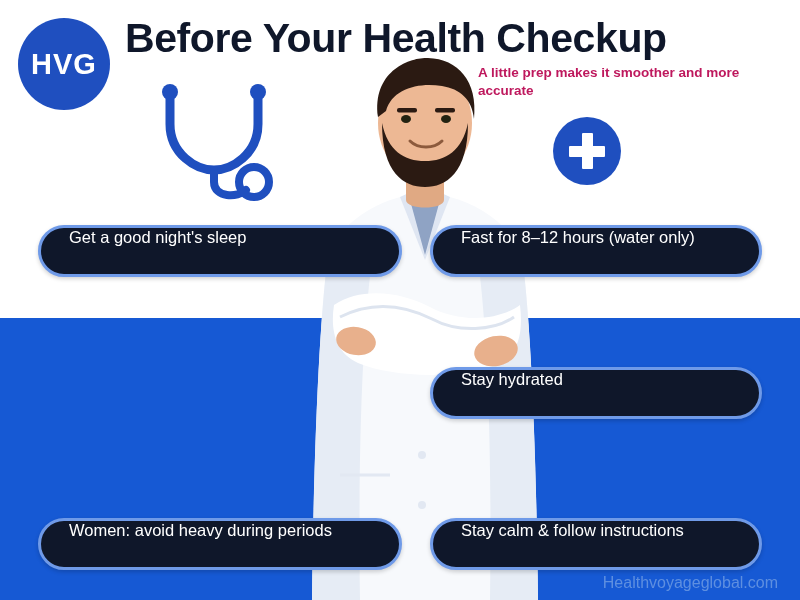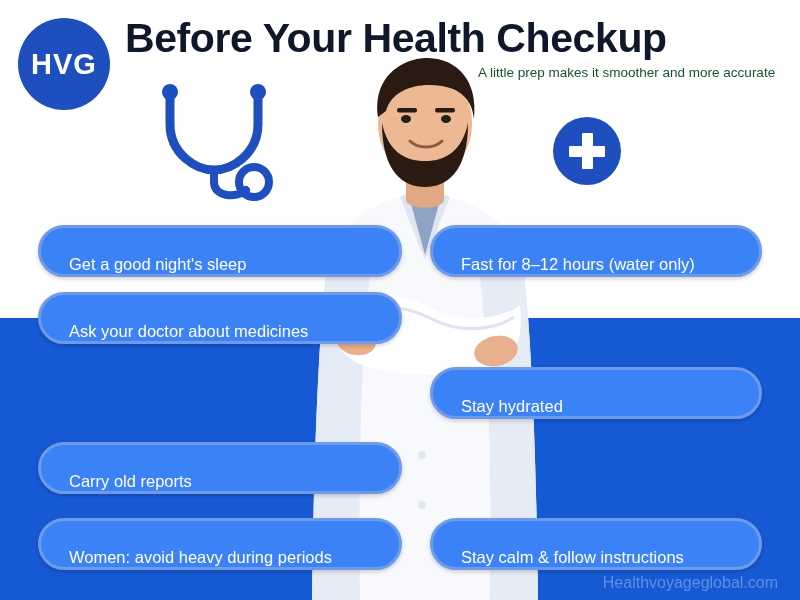--- a/index.html
+++ b/index.html
@@ -40,22 +40,22 @@
     font-weight: bold;
     color: #0f172a;
     letter-spacing: -0.4px;
     line-height: 1.12;
   }
   .subhead {
     position: absolute;
     left: 478px; top: 64px;
     width: 310px;
     font-size: 13.5px;
-    font-weight: normal;
-    color: #14532d;
+    font-weight: bold;
+    color: #be185d;
     line-height: 1.35;
   }
   
   .stetho {
     position: absolute;
     left: 152px; top: 78px;
     width: 140px; height: 140px;
   }
   
   .plus-badge {
@@ -72,24 +72,24 @@
   .doctor {
     position: absolute;
     left: 300px; top: 55px;
     width: 250px; height: 545px;
   }
   
   .pill {
     position: absolute;
     height: 52px;
     border-radius: 26px;
-    background: #3b82f6;
+    background: #0f172a;
     border: 3px solid #6f9ae8;
     display: flex;
-    align-items: flex-end;
+    align-items: flex-start;
     padding: 0 0 0 28px;
     color: #ffffff;
     font-size: 16.5px;
     box-shadow: 0 2px 4px rgba(0,0,0,0.18);
   }
   .pill.left  { left: 38px;  width: 364px; }
   .pill.right { left: 430px; width: 332px; }
   .watermark {
     position: absolute;
     right: 22px; bottom: 8px;
@@ -155,26 +155,20 @@
   </svg>
 
   <div class="plus-badge">
     <span class="bar-h"></span>
       <span class="bar-v"></span>
   </div>
 
   <div class="pill left" style="top:225px">
     <span>Get a good night's sleep</span>
   </div>
-  <div class="pill left" style="top:292px">
-    <span>Ask your doctor about medicines</span>
-  </div>
-  <div class="pill left" style="top:442px">
-    <span>Carry old reports</span>
-  </div>
   <div class="pill left" style="top:518px">
     <span>Women: avoid heavy during periods</span>
   </div>
 
   <div class="pill right" style="top:225px">
     <span>Fast for 8–12 hours (water only)</span>
   </div>
   <div class="pill right" style="top:367px">
     <span>Stay hydrated</span>
   </div>

